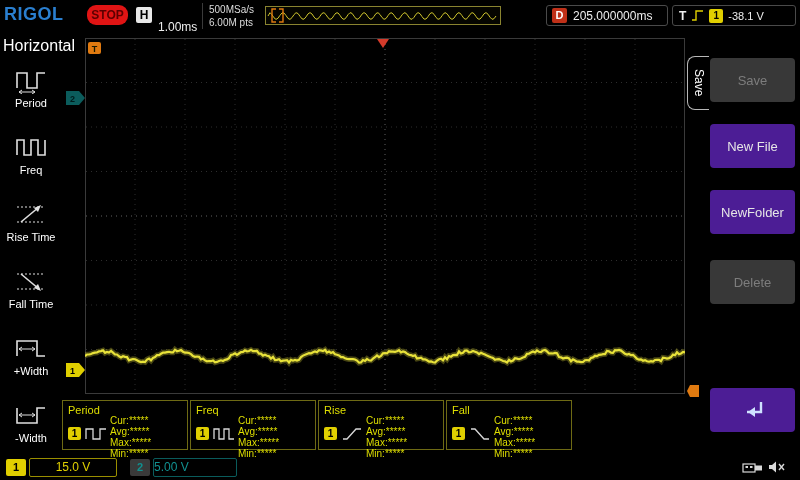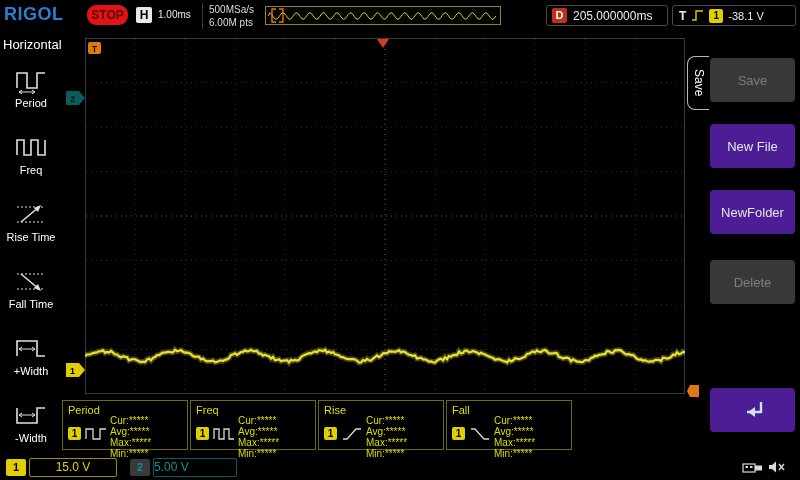--- a/index.html
+++ b/index.html
@@ -6,38 +6,38 @@
   body{background:#111;font-family:"Liberation Sans",sans-serif}
   #screen{position:relative;width:800px;height:480px;background:#000;overflow:hidden}
   .abs{position:absolute}
 
   
   .logo{left:4px;top:4px;color:#2a7fd0;font-size:18px;font-weight:bold;letter-spacing:.5px}
   .stop{left:87px;top:5px;width:41px;height:20px;background:#e01414;color:#5c0000;font-weight:bold;
         font-size:12px;text-align:center;line-height:20px;border-radius:9px}
   .h-badge{left:136px;top:7px;width:16px;height:16px;background:#e8e8e8;color:#000;font-weight:bold;
         font-size:12px;text-align:center;line-height:16px;border-radius:2px}
-  .timebase{left:158px;top:9px;color:#eee;font-size:10px}
+  .timebase{left:158px;top:20px;color:#eee;font-size:12px}
   .rate-block{left:202px;top:3px;border-left:1px solid #3a3a3a;padding-left:6px;height:26px}
   .rate-block div{color:#ddd;font-size:10px;line-height:13px}
   .preview{left:265px;top:6px;width:236px;height:19px;border:1px solid #8a8430;background:#050500}
   .d-box{left:546px;top:5px;width:122px;height:21px;border:1px solid #4a4a4a;border-radius:3px;
         display:flex;align-items:center;gap:6px;padding:0 5px}
   .d-badge{width:15px;height:15px;background:#c03018;color:#fff;font-size:11px;font-weight:bold;
         text-align:center;line-height:15px;border-radius:2px;flex:0 0 auto}
   .d-value{color:#eee;font-size:12px;white-space:nowrap}
   .t-box{left:672px;top:5px;width:124px;height:21px;border:1px solid #4a4a4a;border-radius:3px;
         display:flex;align-items:center;gap:5px;padding:0 6px}
   .t-label{color:#eee;font-weight:bold;font-size:12px}
   .t-source{width:14px;height:14px;background:#e0cf00;color:#000;font-size:10px;font-weight:bold;
         border-radius:2px;text-align:center;line-height:14px}
   .t-level{color:#eee;font-size:11px;white-space:nowrap}
 
   
-  .lm-title{left:3px;top:37px;color:#fff;font-size:13px}
+  .lm-title{left:3px;top:37px;color:#fff;font-size:16px}
   .lm-item{left:0;width:62px;height:66px;display:flex;flex-direction:column;align-items:center;
         justify-content:center;gap:3px;cursor:default}
   .lm-label{color:#fff;font-size:11px;text-align:center;line-height:12px;white-space:nowrap}
 
   
   .grid-svg{left:85px;top:38px}
 
   
   .mpanels{left:62px;top:400px;display:flex;gap:2px}
   .mpanel{width:126px;height:50px;border:1px solid #6e6a14;background:#000;position:relative}

